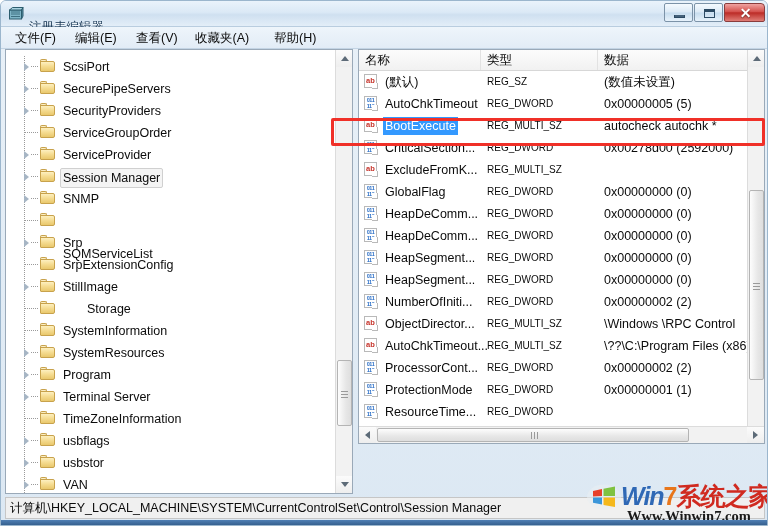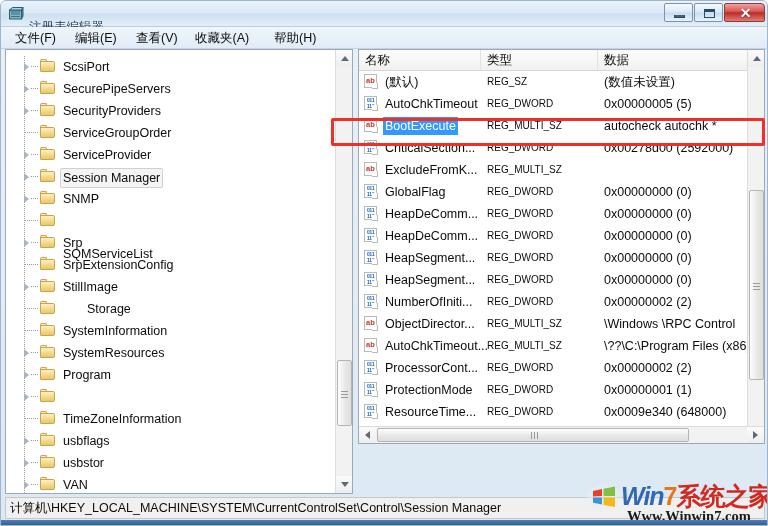--- a/index.html
+++ b/index.html
@@ -471,20 +471,21 @@
           <span class="tree-label" style="left: 310px;">Program</span>
         </div>
         <div class="tree-row" style="top: 336px;">
           <span class="tree-guide" style="left: 274px;"></span>
           <span class="tw" style="left: 274px;"></span>
           <span class="tdash" style="left: 281px;"></span>
           <span class="folder" style="left: 290px;">
             <span class="ft"></span>
             <span class="fb"></span>
           </span>
+          <span class="tree-label" style="left: 310px;">Terminal Server</span>
         </div>
         <div class="tree-row" style="top: 358px;">
           <span class="tree-guide" style="left: 274px;"></span>
           <span class="tdash" style="left: 275px; width: 13px;"></span>
           <span class="folder" style="left: 290px;">
             <span class="ft"></span>
             <span class="fb"></span>
           </span>
           <span class="tree-label" style="left: 310px;">TimeZoneInformation</span>
         </div>
@@ -692,21 +693,20 @@
           <span class="cdata">0x00000001 (1)</span>
         </div>
         <div class="lrow" style="top: 330px;">
           <span class="vicon bin">
             <span class="page"></span>
             <span class="tx">011<br>110</span>
             <span class="fold"></span>
           </span>
           <span class="cname">ResourceTime...</span>
           <span class="ctype">REG_DWORD</span>
-          <span class="cdata">0x0009e340 (648000)</span>
         </div>
         <div class="lrow" style="top: 352px;">
           <span class="vicon ab">
             <span class="page"></span>
             <span class="tx">ab</span>
             <span class="fold"></span>
           </span>
           <span class="cname">SetupExecute</span>
           <span class="ctype">REG_MULTI_SZ</span>
           <span class="cdata"></span>

